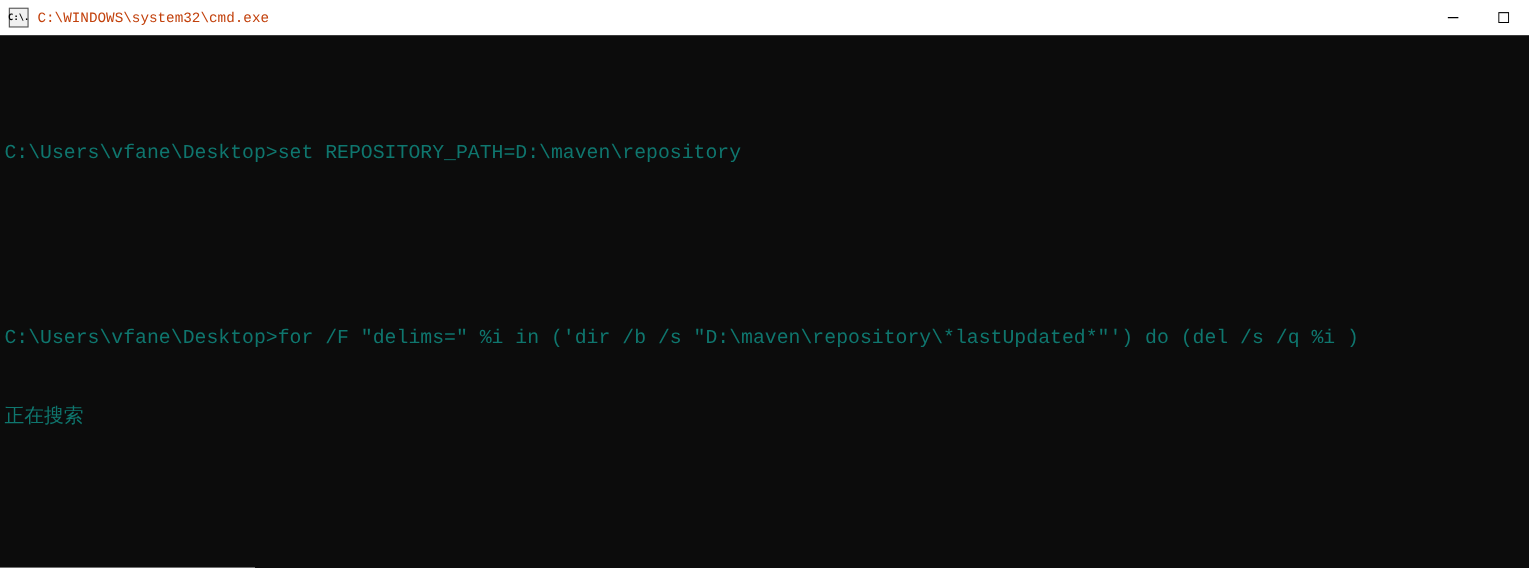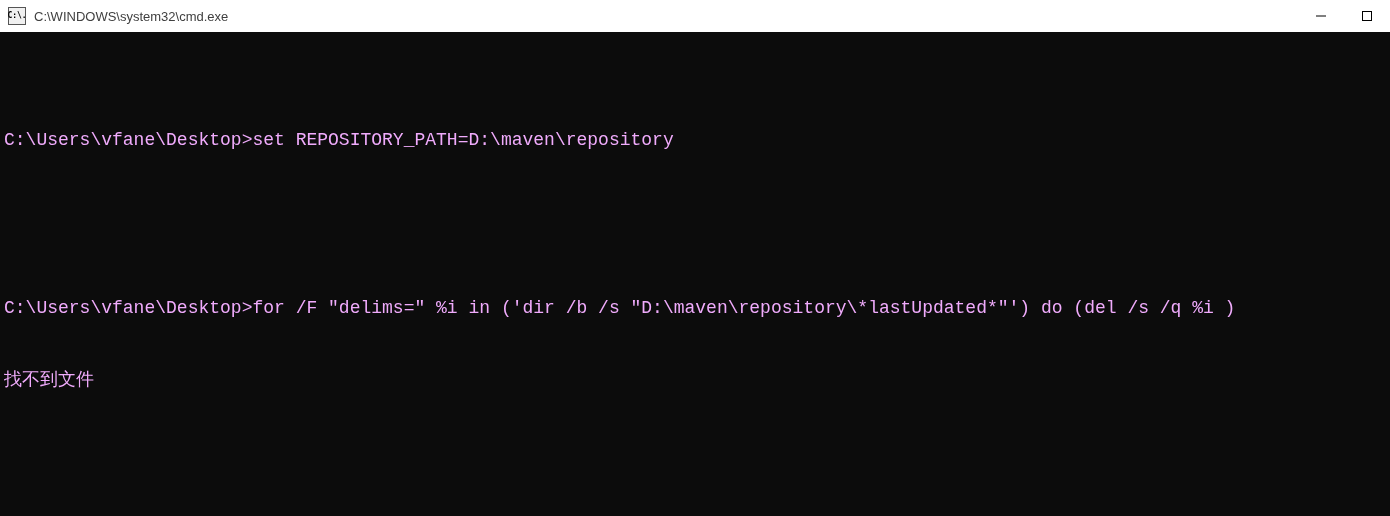--- a/index.html
+++ b/index.html
@@ -45,22 +45,22 @@
     }
     .app-icon-inner {
       font-size: 8px;
       color: #000;
       font-weight: bold;
       font-family: Consolas, monospace;
       line-height: 1;
     }
     .title-text {
       font-size: 13px;
-      color: #404040;
-      font-family: Liberation Sans, sans-serif;
+      color: #c2410c;
+      font-family: Liberation Mono, monospace;
     }
     .window-controls {
       display: flex;
       align-items: center;
       height: 100%;
     }
     .win-btn {
       width: 46px;
       height: 32px;
       display: flex;
@@ -68,21 +68,21 @@
       justify-content: center;
       color: #000;
     }
     .win-btn svg {
       width: 10px;
       height: 10px;
     }
     .terminal {
       flex: 1;
       background: #0c0c0c;
-      color: #f0abfc;
+      color: #0f766e;
       font-family: "NSimSun", Consolas, "Courier New", monospace;
       font-size: 18px;
       line-height: 24px;
       padding: 0 4px;
       white-space: pre;
       overflow: hidden;
     }
     .terminal-line {
       white-space: pre;
     }
@@ -110,20 +110,20 @@
           </svg>
       </div>
     </div>
   </div>
   <div class="terminal">
     <div class="terminal-line"></div>
     <div class="terminal-line">C:\Users\vfane\Desktop&gt;set REPOSITORY_PATH=D:\maven\repository</div>
     <div class="terminal-line"></div>
     <div class="terminal-line"></div>
     <div class="terminal-line">C:\Users\vfane\Desktop&gt;for /F "delims=" %i in ('dir /b /s "D:\maven\repository\*lastUpdated*"') do (del /s /q %i )</div>
-    <div class="terminal-line">找不到文件</div>
+    <div class="terminal-line">正在搜索</div>
     <div class="terminal-line"></div>
     
     <div class="terminal-line"></div>
     
     
   </div>
 </div>
 
 </body></html>

